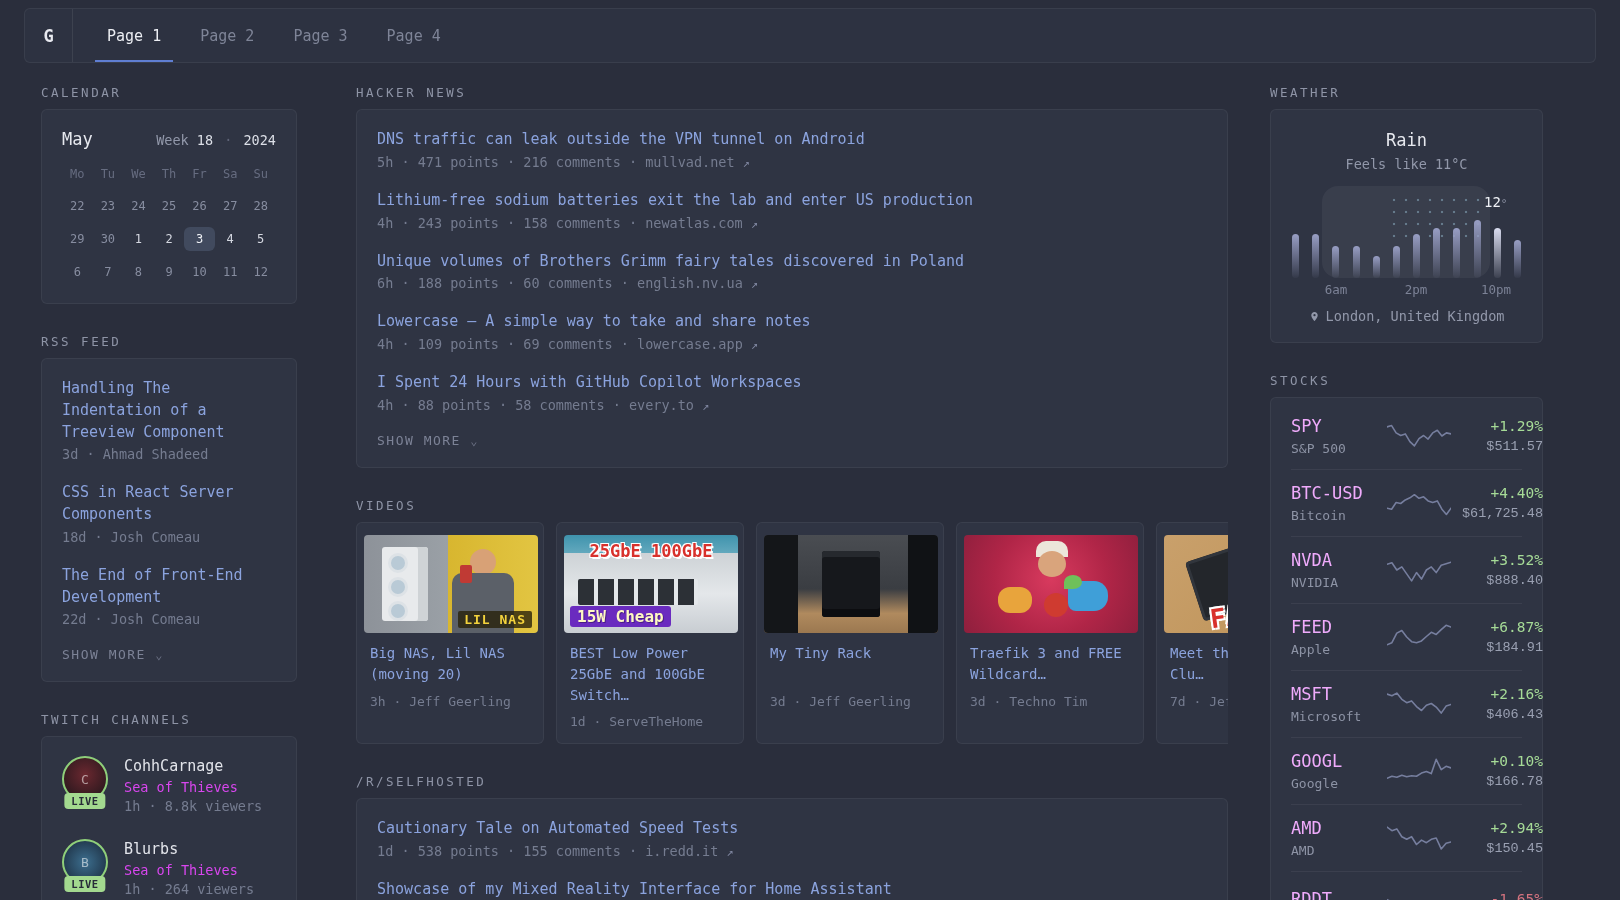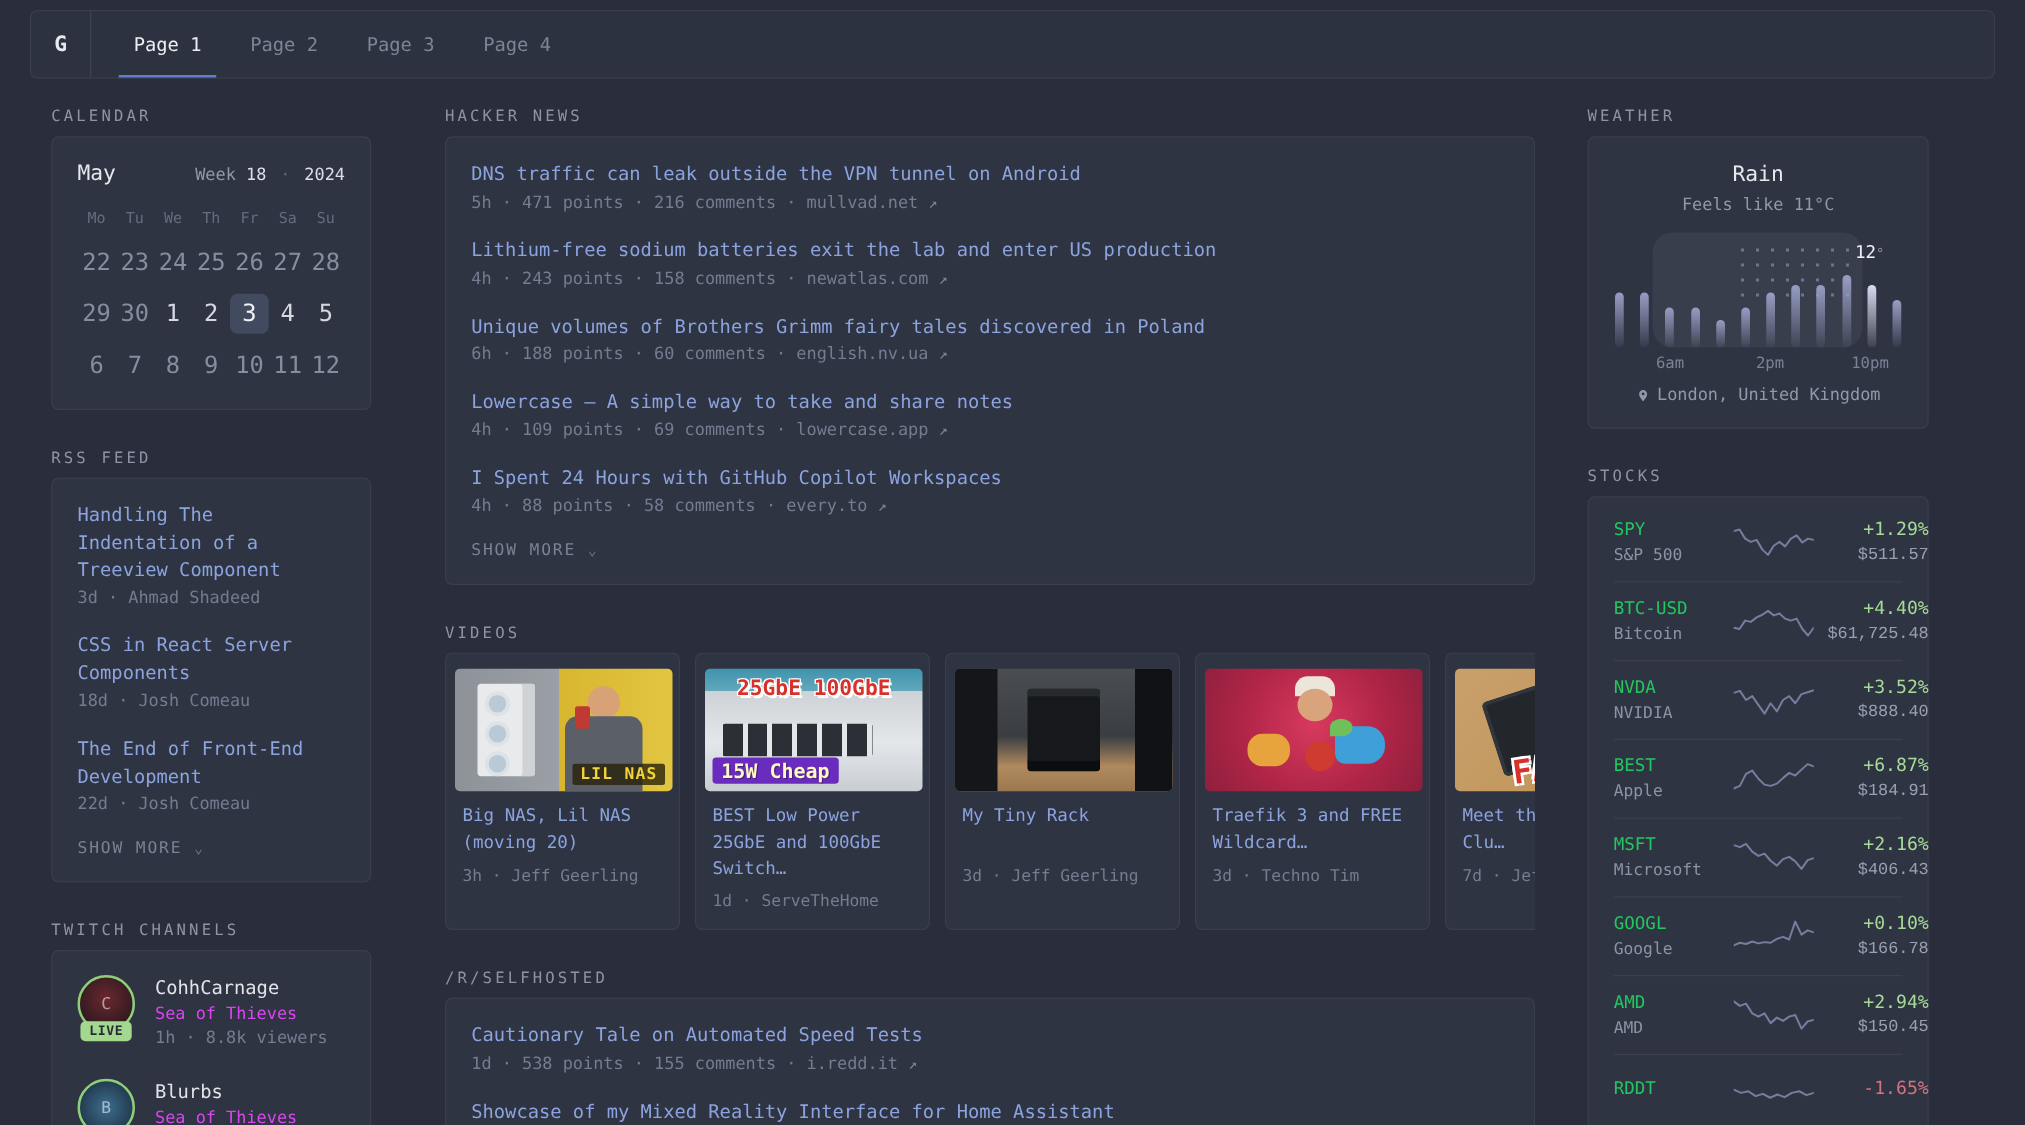--- a/index.html
+++ b/index.html
@@ -53,21 +53,21 @@
   .show-more .chev { font-size:12px; color:#6d7386; }
 
   
   .cal-top { display:flex; justify-content:space-between; align-items:baseline; margin-bottom:18px; }
   .cal-month { font-size:17px; color:#e6e8ee; }
   .cal-week  { font-size:13.5px; color:#9298aa; }
   .cal-week b { color:#dcdfe7; font-weight:normal; }
   .cal-week .dot { color:#5f6578; margin:0 3px; }
   .cal-grid { display:grid; grid-template-columns:repeat(7,1fr); row-gap:9px; text-align:center; }
   .cal-dow  { color:#666c80; font-size:12px; padding-bottom:4px; }
-  .cal-cell { font-size:19px; color:#878da0; padding:5px 0; }
+  .cal-cell { font-size:12px; color:#878da0; padding:5px 0; }
   .cal-cell.cur { color:#d5d8e1; }
   .cal-cell.sel {
     color:#f0f2f6; background:#414a5e; border-radius:6px;
   }
 
   
   .feed-item { margin-bottom:20px; }
   .feed-item:last-of-type { margin-bottom:0; }
   .ext-arrow { color:#7f86a0; font-size:12px; }
 
@@ -171,21 +171,21 @@
   .pin { width:11px; height:11px; flex:none; }
 
   
   .stocks-card { padding:5px 20px; }
   .stock-row {
     display:flex; align-items:center; padding:13px 0; cursor:pointer;
     border-top:1px solid rgba(255,255,255,0.06);
   }
   .stock-row:first-child { border-top:none; }
   .stock-id { width:96px; flex:none; }
-  .stock-sym { font-size:14px; color:#22c55e; }
+  .stock-sym { font-size:17px; color:#f0abfc; }
   .stock-name { font-size:13px; color:#8d93a5; margin-top:5px; }
   .stock-spark { flex:1; display:flex; justify-content:center; }
   .stock-spark svg { display:block; }
   .stock-vals { width:92px; flex:none; text-align:right; }
   .stock-change { font-size:14.5px; }
   .stock-row[data-dir="up"] .stock-change { color:#a6db97; }
   .stock-row[data-dir="down"] .stock-change { color:#d4737f; }
   .stock-price { font-size:13.5px; color:#9aa0b2; margin-top:5px;font-family:Liberation Mono, monospace; }
 </style>
 </head>
@@ -525,21 +525,21 @@
                 </svg>
               </div>
             <div class="stock-vals">
               <div class="stock-change">+3.52%</div>
               <div class="stock-price">$888.40</div>
             </div>
           </div>
 
           <div class="stock-row" data-dir="up">
             <div class="stock-id">
-              <div class="stock-sym">BEST</div>
+              <div class="stock-sym">FEED</div>
               <div class="stock-name">Apple</div>
             </div>
             <div class="stock-spark">
                 <svg width="64" height="32" viewBox="0 0 64 32">
                   <polyline points="0.0,23.8 4.9,21.7 9.8,12.1 14.8,9.5 19.7,16.0 24.6,20.7 29.5,21.7 34.5,19.9 39.4,15.5 44.3,11.3 49.2,13.4 54.2,8.7 59.1,4.3 64.0,6.1" fill="none" stroke="#767e9e" stroke-width="1.6" stroke-linejoin="round" stroke-linecap="round"></polyline>
                 </svg>
               </div>
             <div class="stock-vals">
               <div class="stock-change">+6.87%</div>
               <div class="stock-price">$184.91</div>

